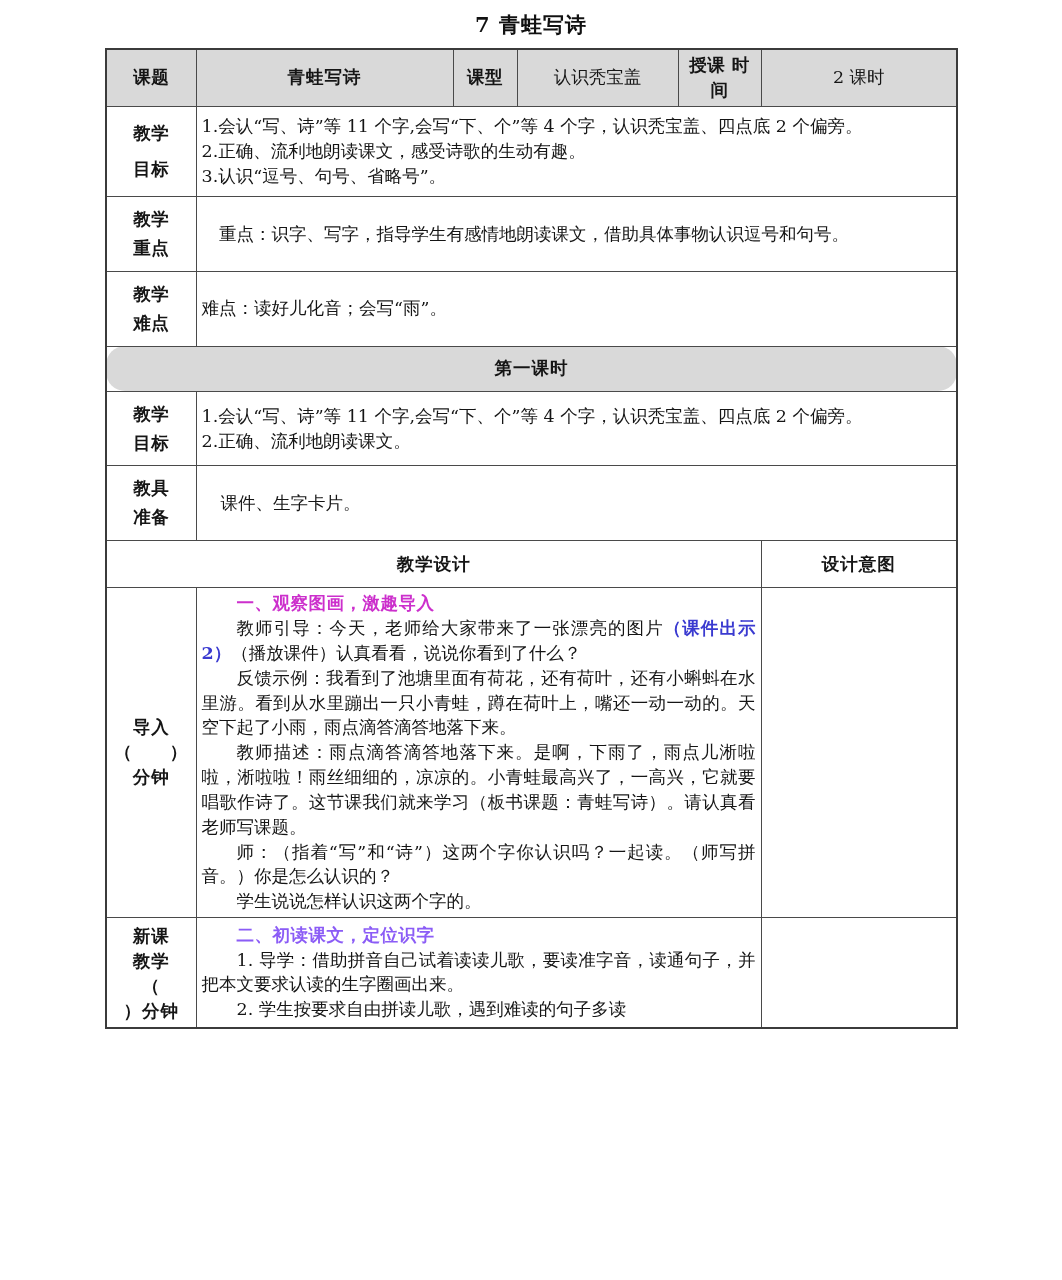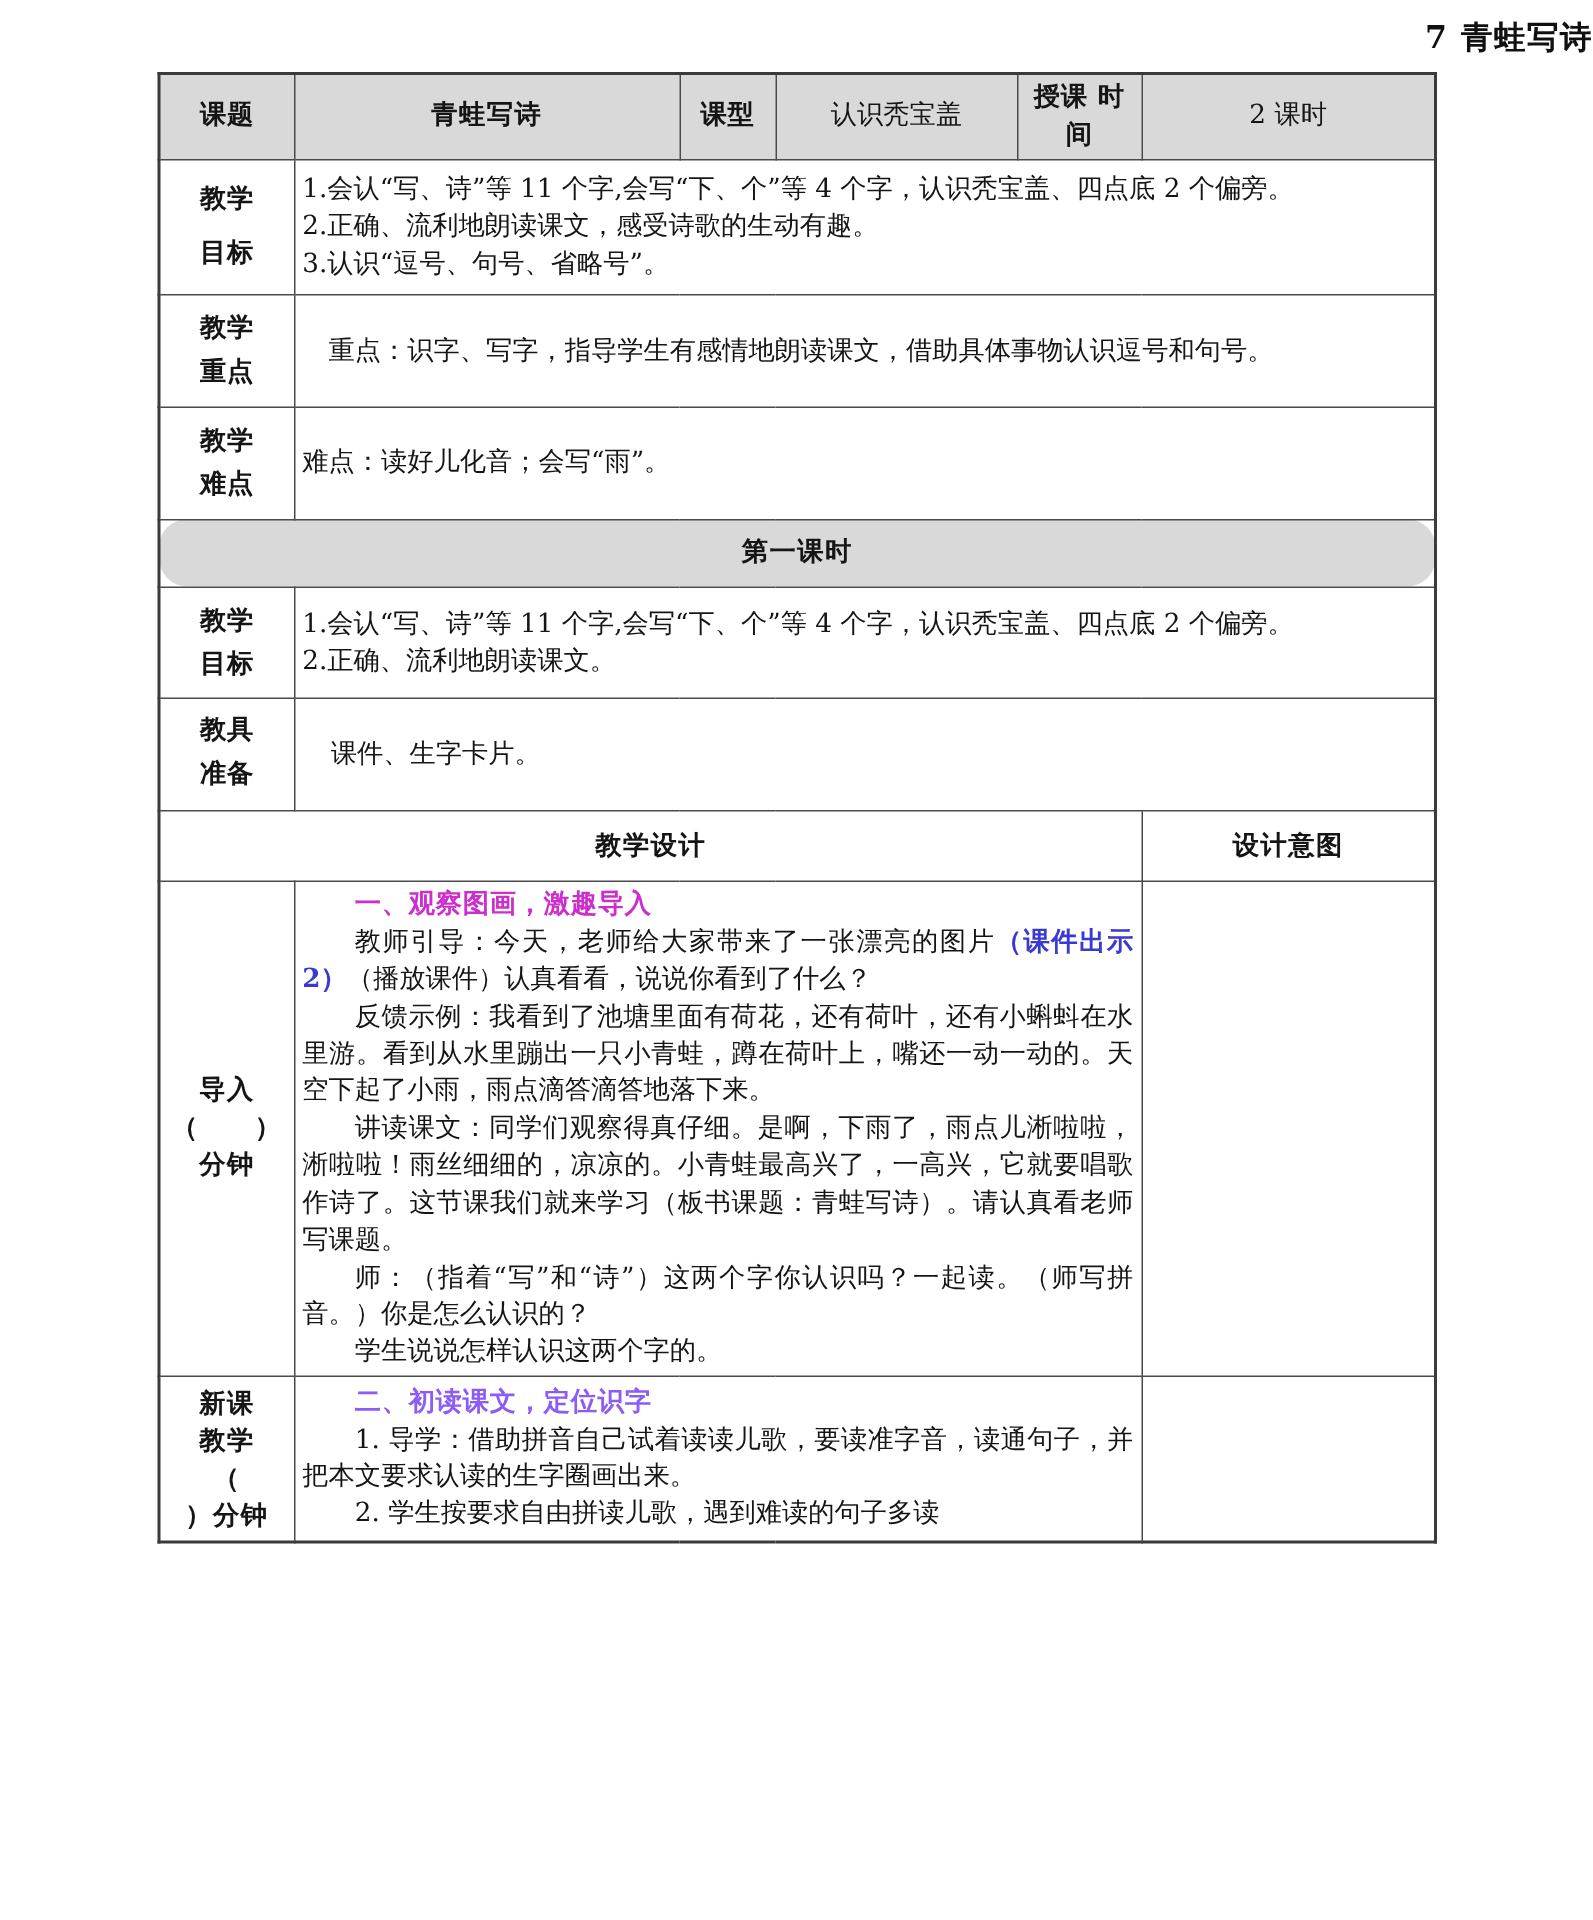--- a/index.html
+++ b/index.html
@@ -14,21 +14,21 @@
     color: #1a1a1a;
     overflow: hidden;
   }
   .page {
     position: relative;
     width: 1062px;
     height: 1280px;
     box-sizing: border-box;
   }
   .doc-title {
-    text-align: right;
+    text-align: center;
     font-family: "DejaVu Serif", "Liberation Serif", serif;
     font-weight: bold;
     font-size: 21px;
     letter-spacing: 1px;
     padding-top: 11px;
     padding-bottom: 9px;
     color: #111;
   }
   table.plan {
     border-collapse: collapse;
@@ -176,21 +176,21 @@
             <div>目标</div>
           </div>
         </td>
         <td class="body-cell" colspan="5">
           <p>1.会认“写、诗”等 11 个字,会写“下、个”等 4 个字，认识秃宝盖、四点底 2 个偏旁。</p>
           <p>2.正确、流利地朗读课文。</p>
         </td>
       </tr>
 
       <tr>
-        <td class="lbl" style="padding:8px 2px;font-family:Liberation Mono, monospace;">
+        <td class="lbl" style="padding:8px 2px;">
           <div style="line-height:1.65;">
             <div>教具</div>
             <div>准备</div>
           </div>
         </td>
         <td class="body-cell" colspan="5" style="height:58px; vertical-align:middle;padding-left:24px;">
           <p>课件、生字卡片。</p>
         </td>
       </tr>
 
@@ -202,21 +202,21 @@
       <tr>
         <td class="stack-lbl">
           <span>导入</span>
           <span>（　　）</span>
           <span>分钟</span>
         </td>
         <td class="body-cell" colspan="4">
           <p class="sect-head">一、观察图画，激趣导入</p>
           <p class="indent"><span>教师引导：今天，老师给大家带来了一张漂亮的图片</span><span class="cue">（课件出示 2）</span><span>（播放课件）认真看看，说说你看到了什么？</span></p>
           <p class="indent">反馈示例：我看到了池塘里面有荷花，还有荷叶，还有小蝌蚪在水里游。看到从水里蹦出一只小青蛙，蹲在荷叶上，嘴还一动一动的。天空下起了小雨，雨点滴答滴答地落下来。</p>
-          <p class="indent">讲读课文：同学们观察得真仔细。是啊，下雨了，雨点儿淅啦啦，淅啦啦！雨丝细细的，凉凉的。小青蛙最高兴了，一高兴，它就要唱歌作诗了。这节课我们就来学习（板书课题：青蛙写诗）。请认真看老师写课题。</p>
+          <p class="indent">教师描述：雨点滴答滴答地落下来。是啊，下雨了，雨点儿淅啦啦，淅啦啦！雨丝细细的，凉凉的。小青蛙最高兴了，一高兴，它就要唱歌作诗了。这节课我们就来学习（板书课题：青蛙写诗）。请认真看老师写课题。</p>
           <p class="indent">师：（指着“写”和“诗”）这两个字你认识吗？一起读。（师写拼音。）你是怎么认识的？</p>
           <p class="indent">学生说说怎样认识这两个字的。</p>
         </td>
         <td class="designcol"></td>
       </tr>
 
       <tr>
         <td class="stack-lbl" style="vertical-align:top; padding-top:6px;">
           <span>新课</span>
           <span>教学</span>

